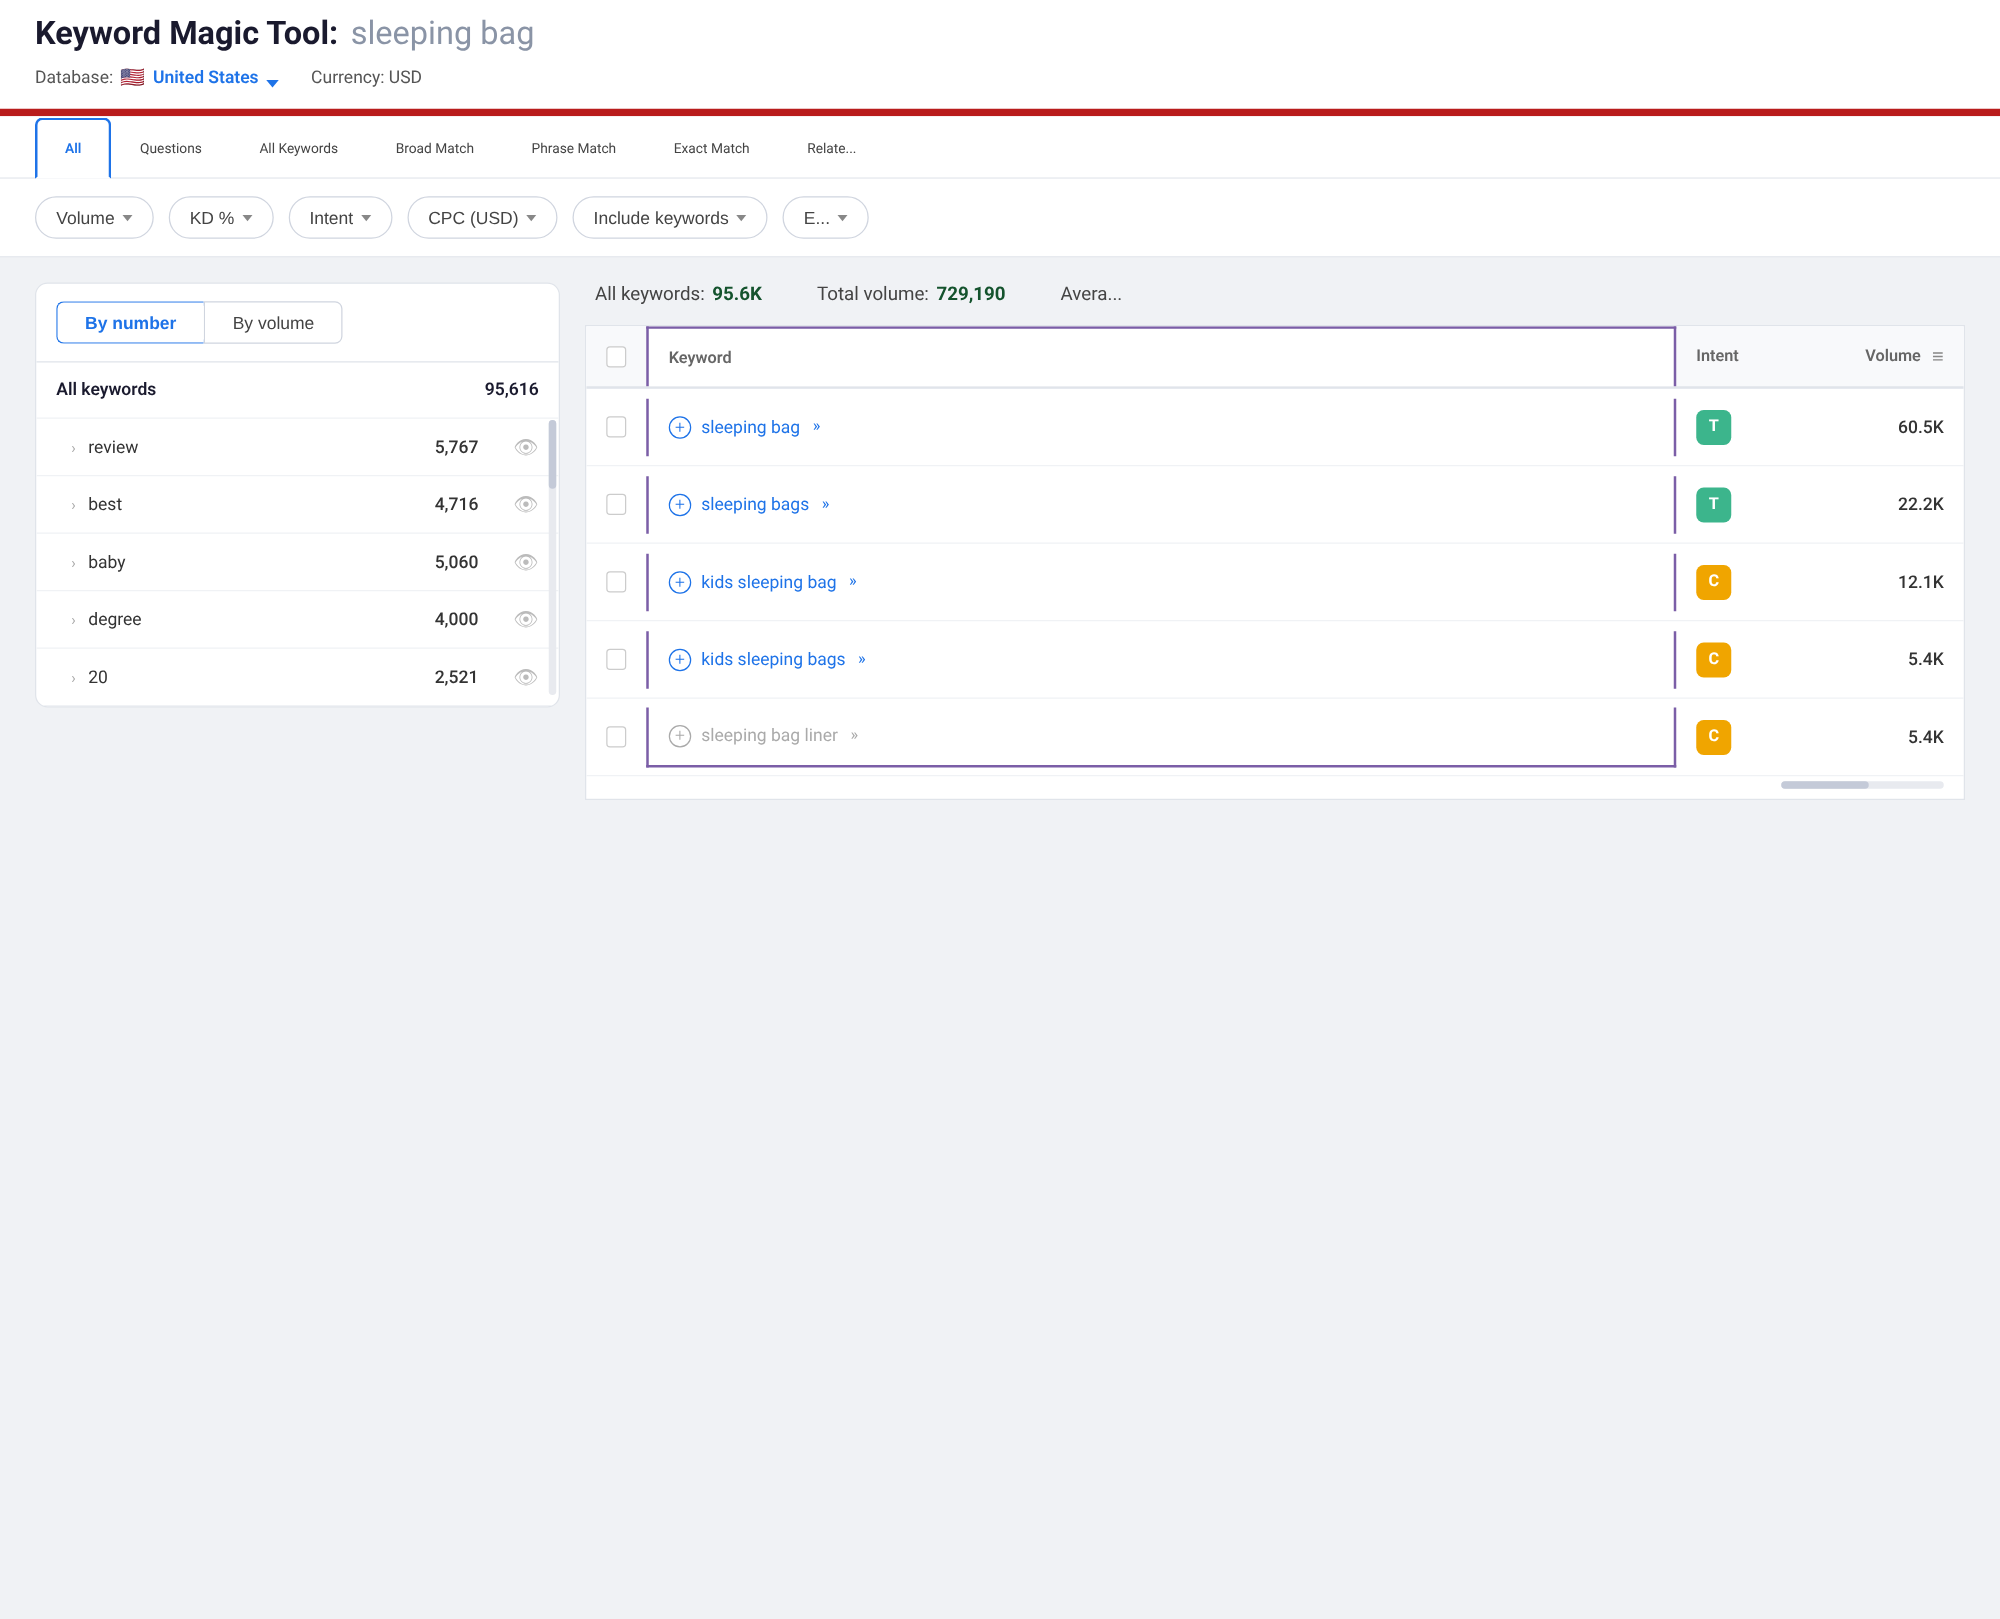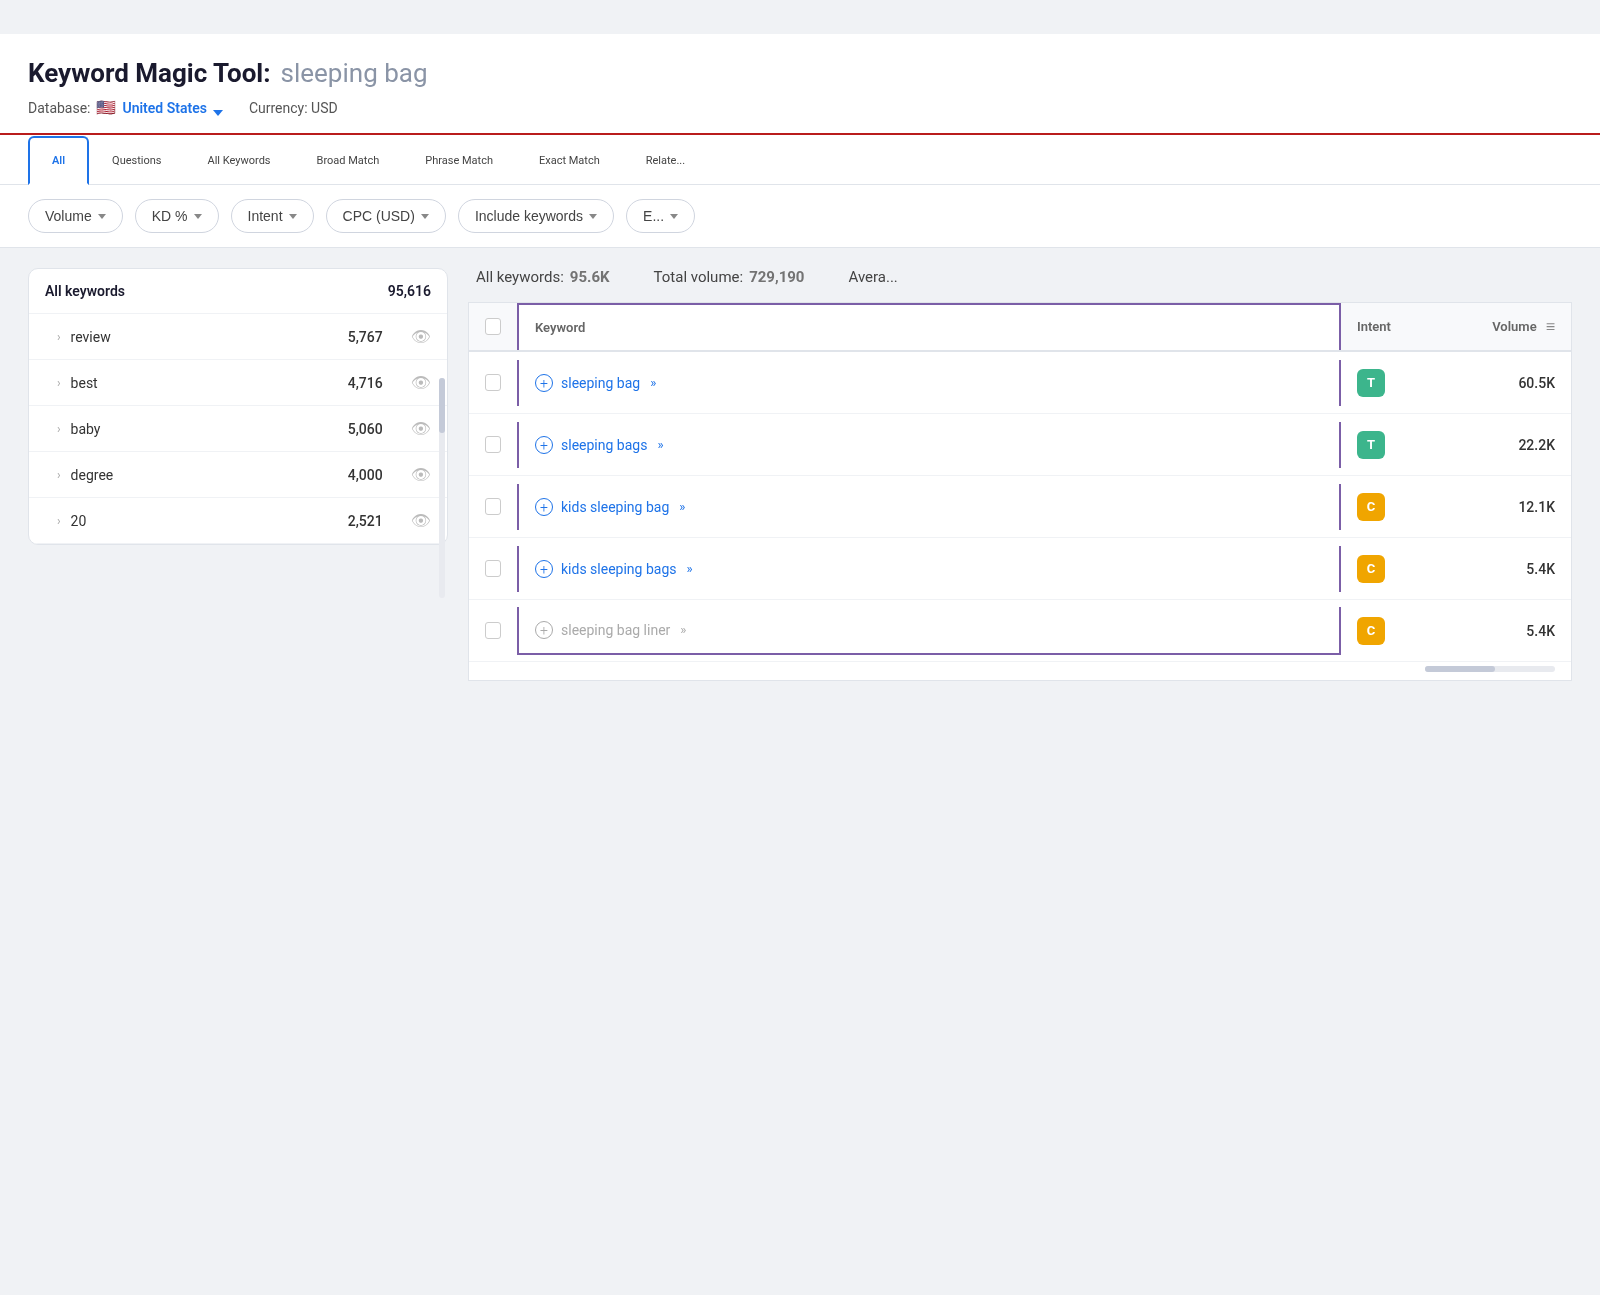--- a/index.html
+++ b/index.html
@@ -12,23 +12,22 @@
 
     .page-container {
       background: #f0f2f5;
       min-height: 1295px;
       width: 1600px;
       overflow: hidden;
     }
 
     .header {
       background: #fff;
-      padding: 24px 28px 16px 28px;
-      border-bottom: 2px solid #b91c1c;
-      margin-top: 34px;
+      padding: 12px 28px 16px 28px;
+      border-bottom: 6px solid #b91c1c;
     }
 
     .title-row {
       display: flex;
       align-items: baseline;
       gap: 10px;
       margin-bottom: 10px;
     }
 
     .title-main {
@@ -248,21 +247,21 @@
     .stats-row {
       display: flex;
       align-items: center;
       gap: 6px;
       margin-bottom: 16px;
       font-size: 15px;
       color: #444;
       padding-left: 8px;
     }
 
-    .stats-bold { font-weight: 700; color: #737373; }
+    .stats-bold { font-weight: 700; color: #14532d; }
 
     .table-container {
       background: #fff;
       border-radius: 0;
       border: 1px solid #e0e4ea;
       overflow: hidden;
     }
 
     .table-header {
       display: grid;
@@ -443,20 +442,24 @@
     <button class="filter-btn">
       <span>E...</span>
       <span class="filter-chevron"></span>
     </button>
   </div>
 
   <div class="content-area">
 
     <div class="left-panel-wrapper">
       <div class="left-panel">
+        <div class="group-toggle">
+          <button class="toggle-btn active">By number</button>
+          <button class="toggle-btn">By volume</button>
+        </div>
 
         <div class="keyword-groups-list">
           <div class="group-header-row">
             <span>All keywords</span>
             <span>95,616</span>
           </div>
 
           <div class="group-row">
             <span class="group-chevron">›</span>
             <span class="group-name">review</span>

